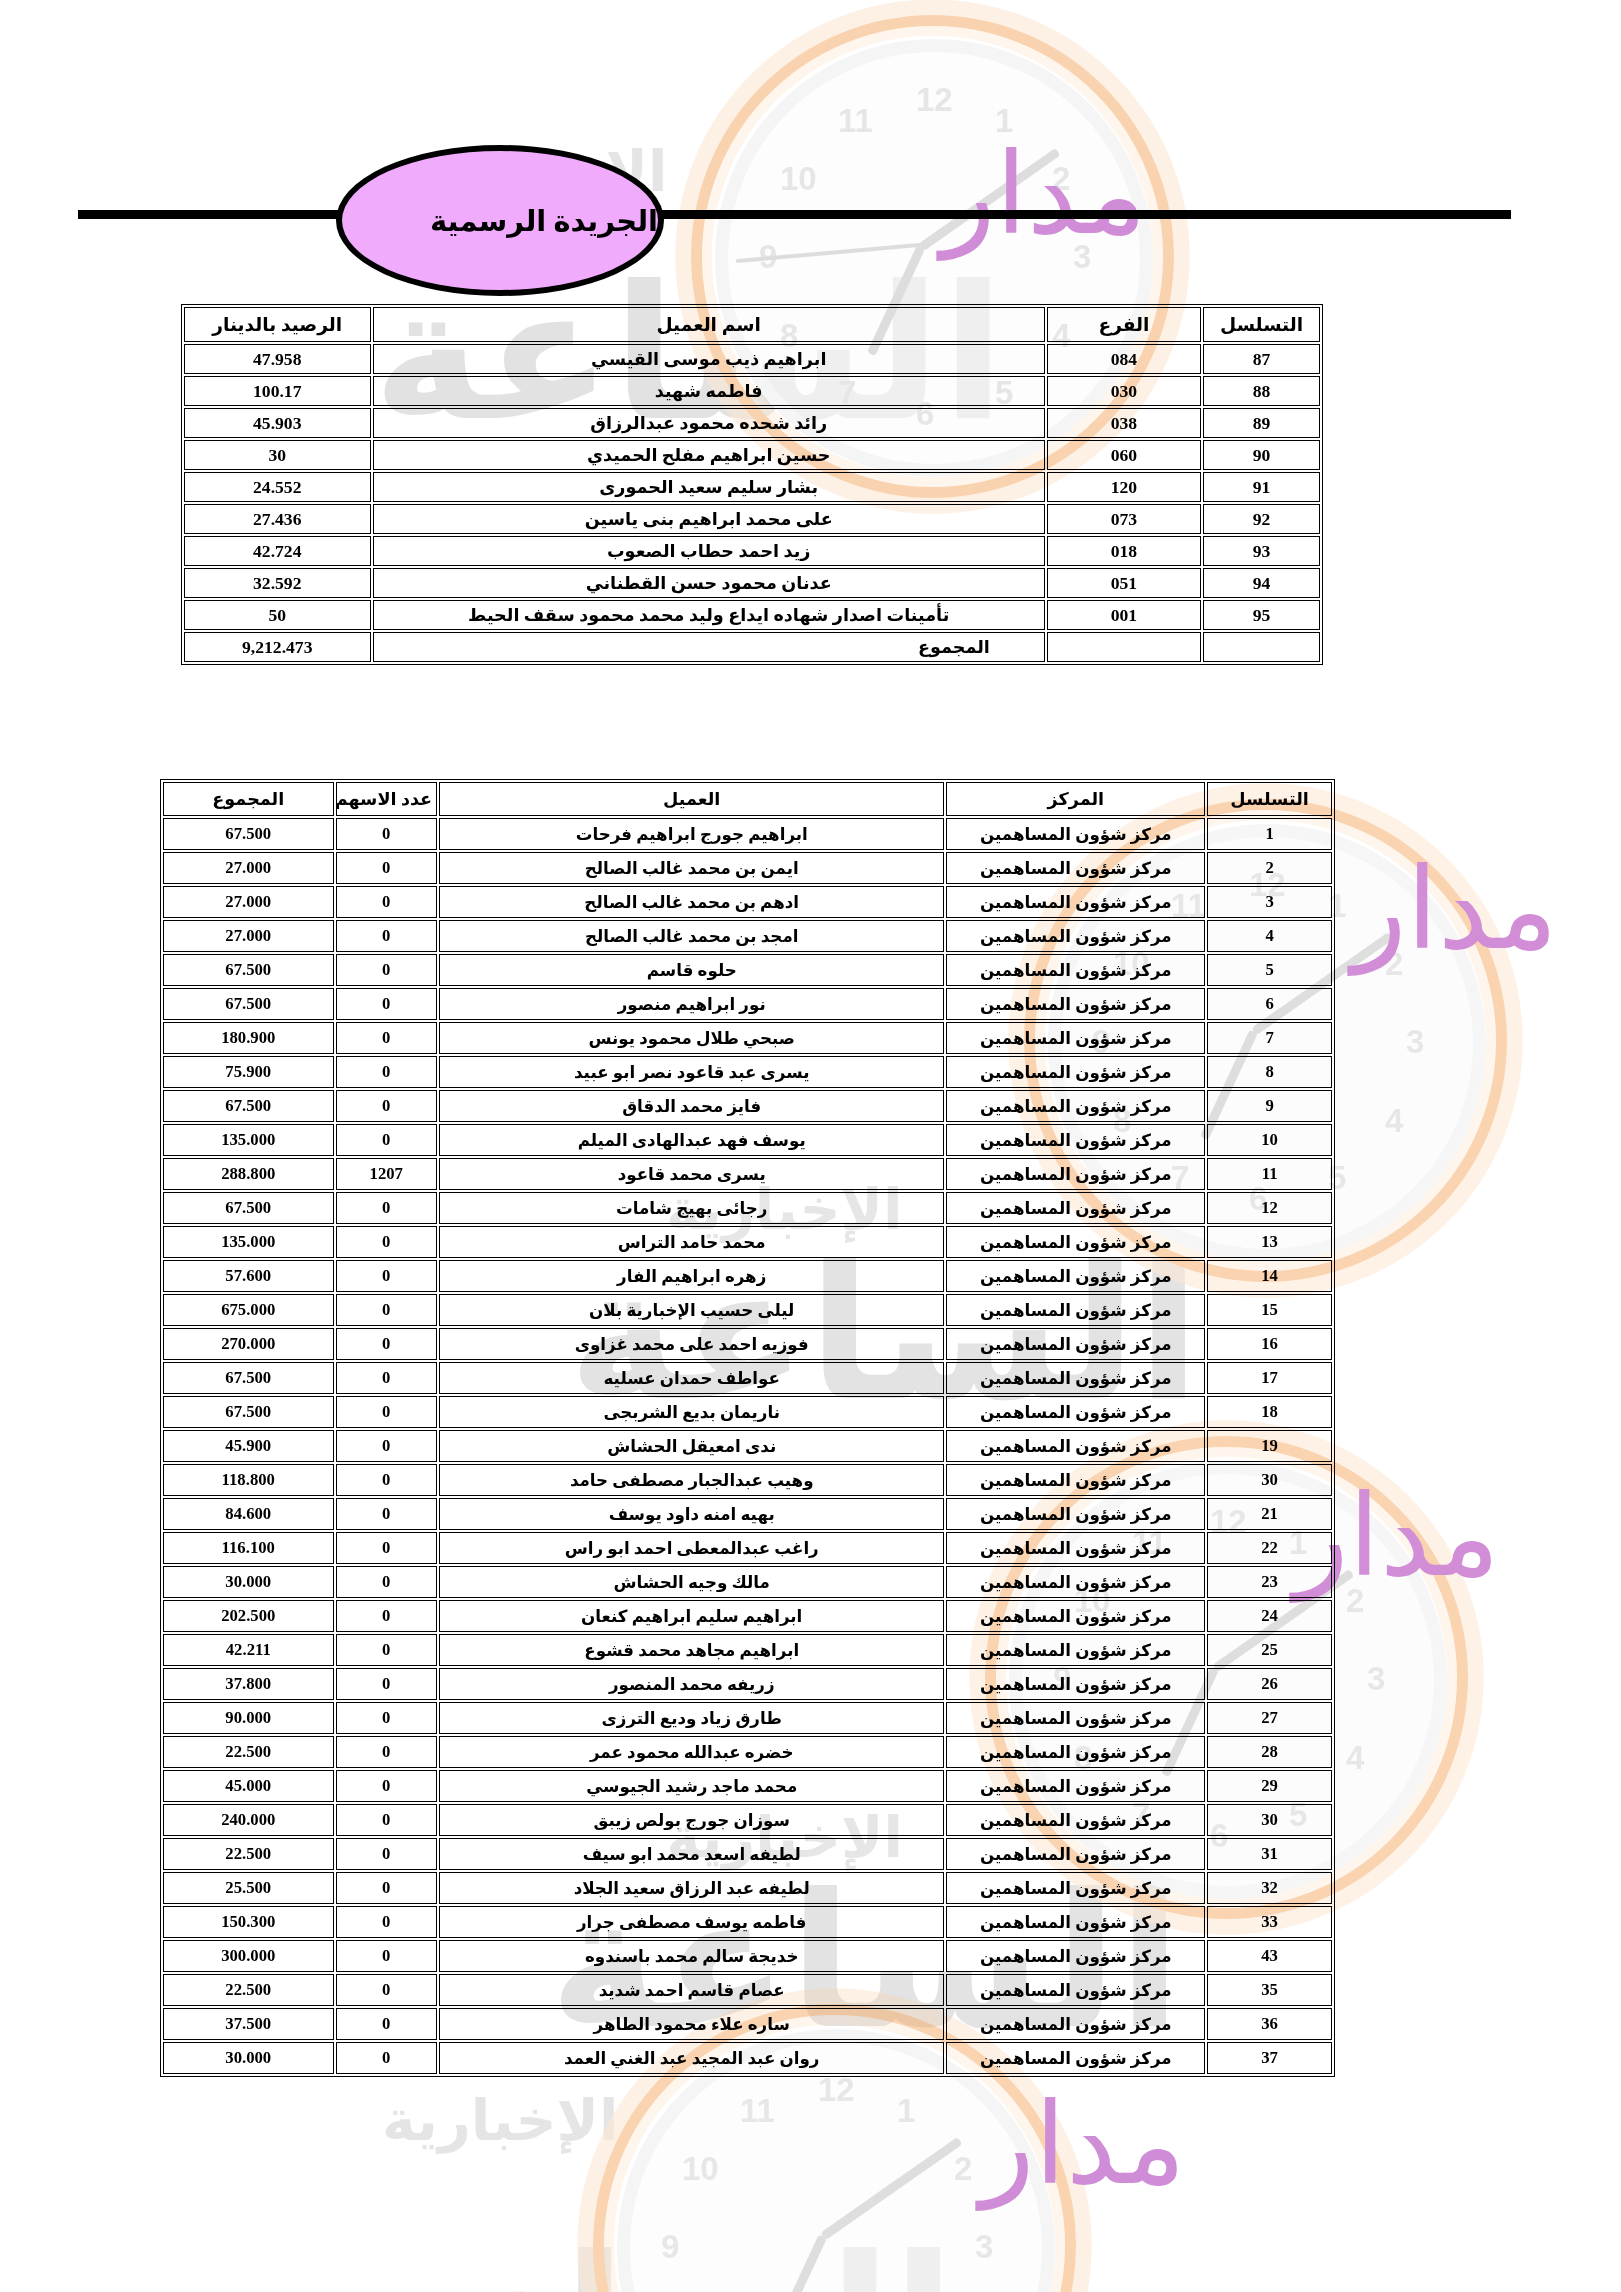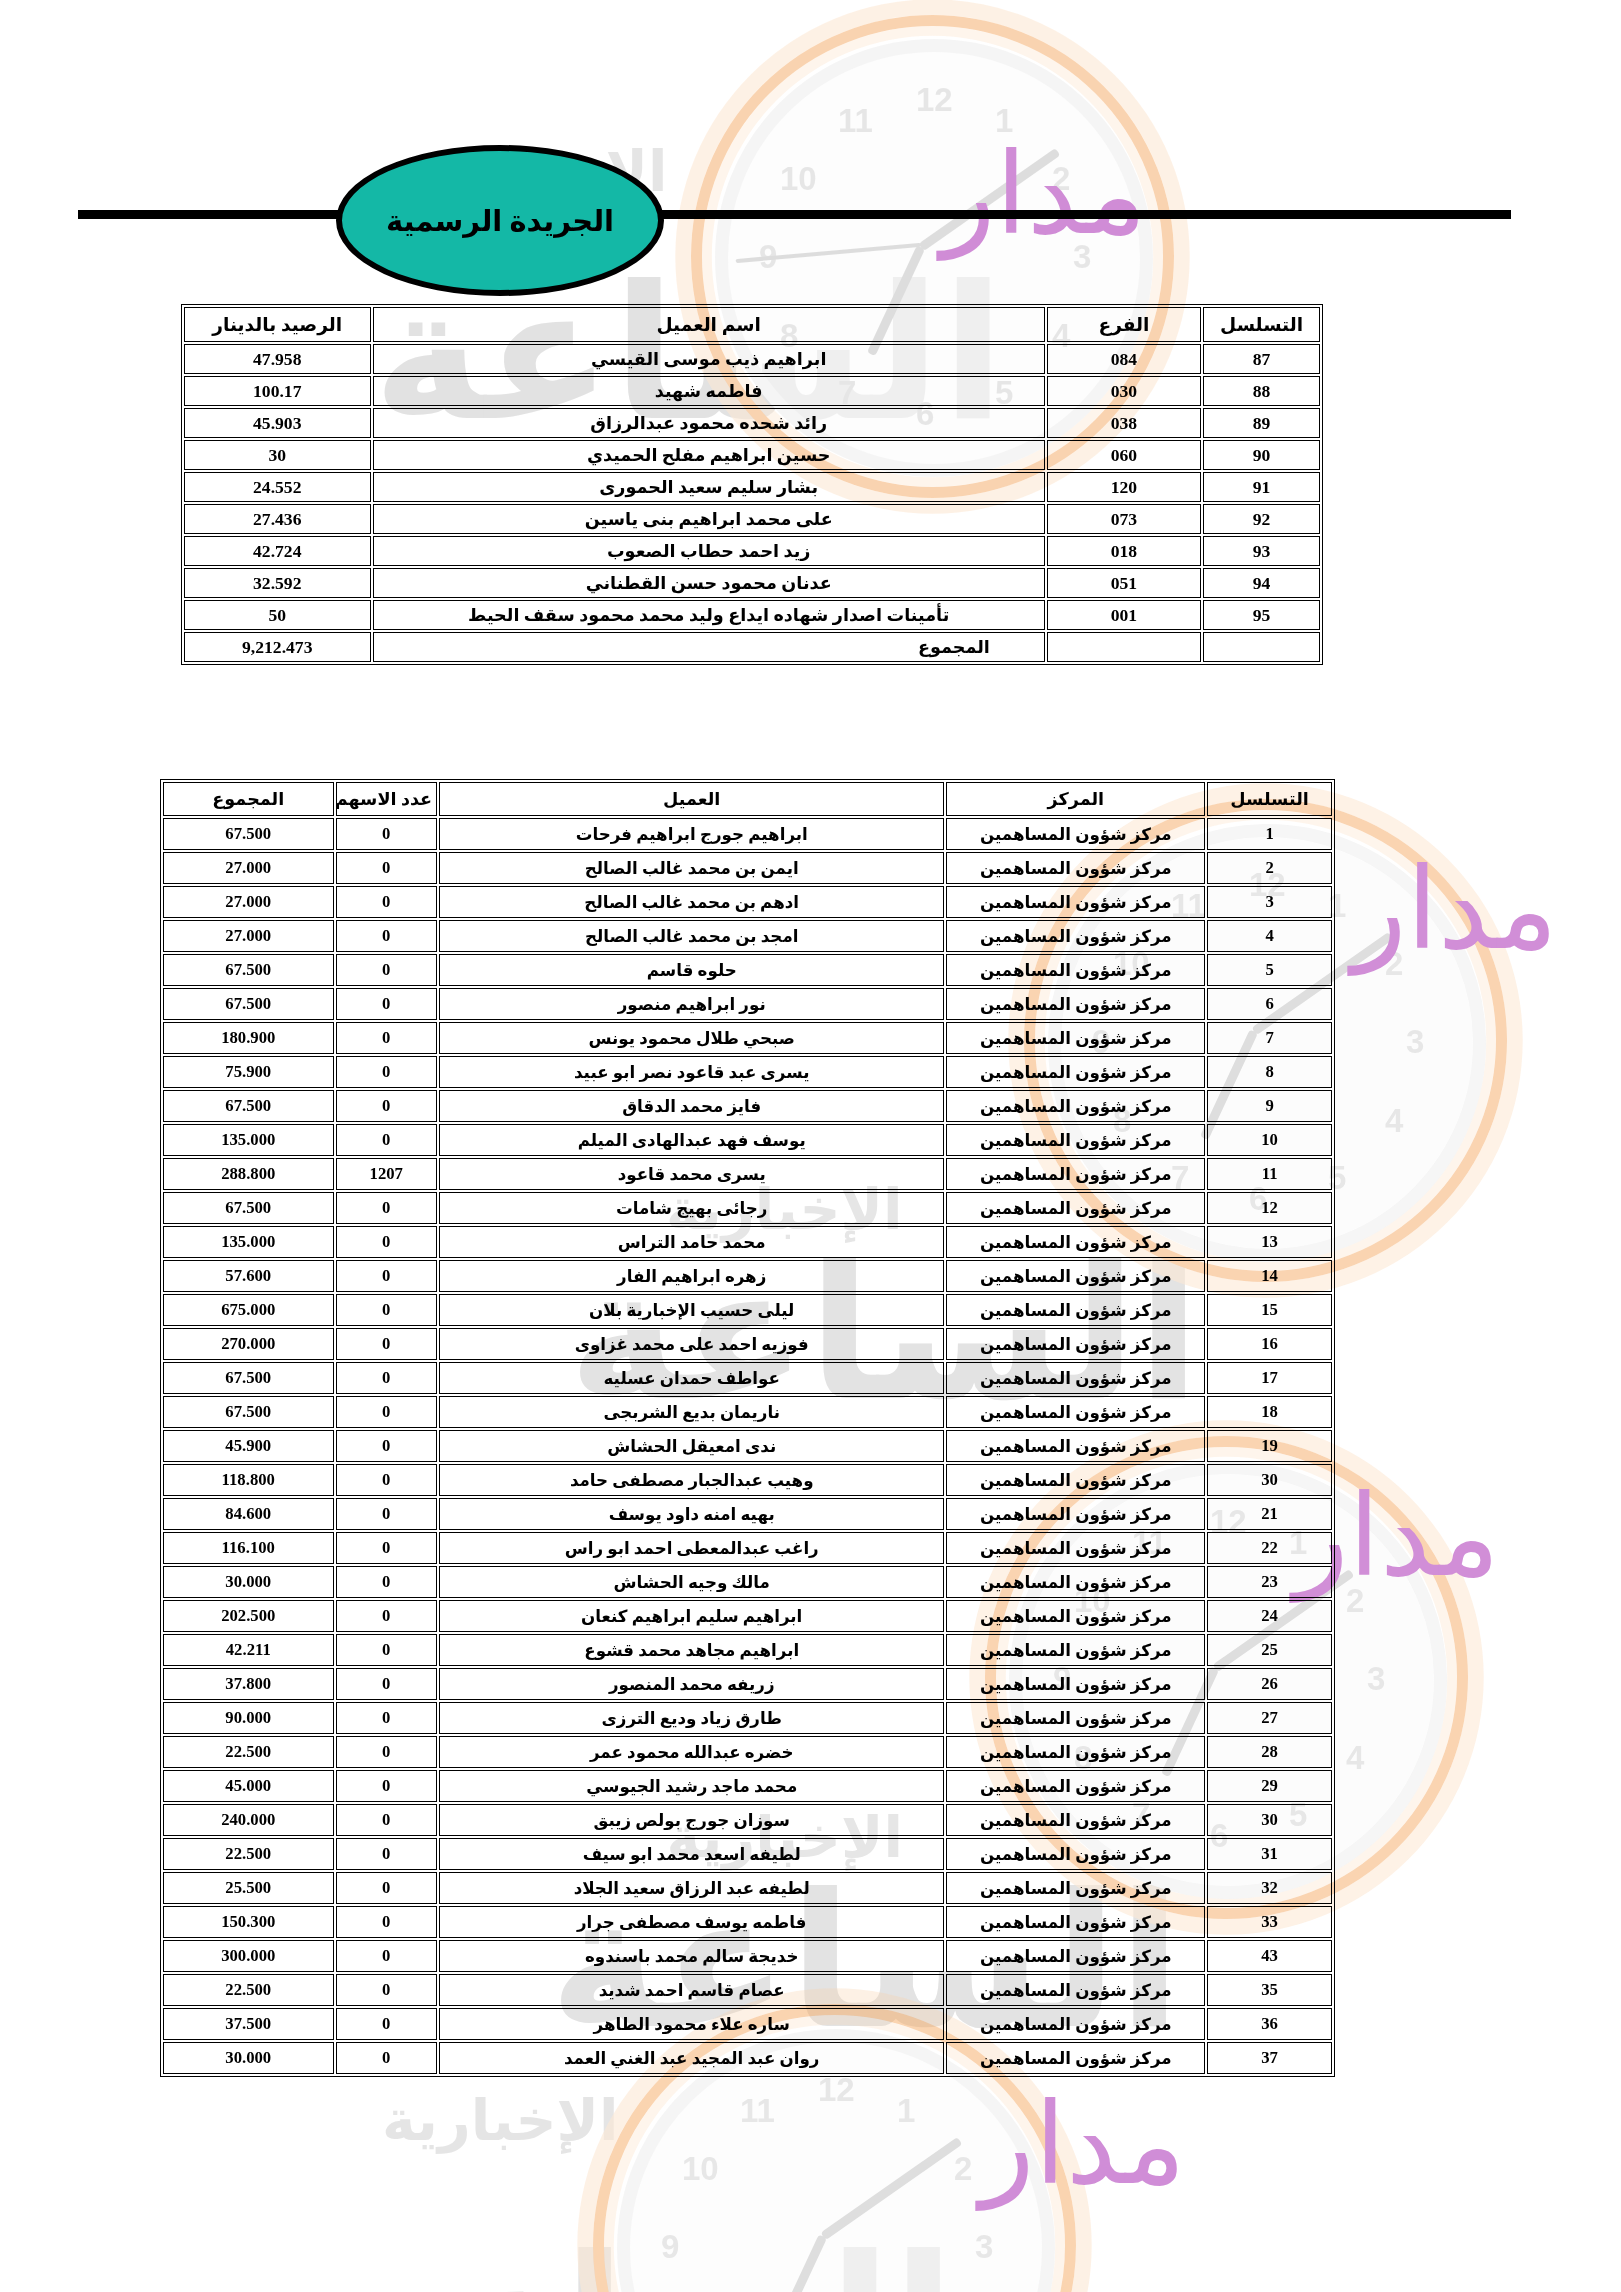--- a/index.html
+++ b/index.html
@@ -24,22 +24,22 @@
     font-family:"DejaVu Sans",sans-serif;}
   .wm-akhb{position:absolute;left:39px;top:118px;font-size:57px;font-weight:bold;color:#cccccc;
     font-family:"DejaVu Sans",sans-serif;}
   .wm-saa{position:absolute;left:-19.6px;top:225px;font-size:186px;font-weight:bold;color:#c6c6c6;
     font-family:"DejaVu Sans",sans-serif;}
   
   .page-number{position:absolute;left:1215px;top:102px;width:206px;height:88px;z-index:2;
     font-size:55px;font-weight:bold;text-align:center;font-family:"DejaVu Sans",sans-serif;}
   .top-rule{position:absolute;left:78px;top:210px;width:1433px;height:8.8px;background:#000;z-index:1;}
   .banner-ellipse{position:absolute;left:336px;top:145px;width:316px;height:139px;z-index:2;
-    background:#14b8a6;border:6.9px solid #000;border-radius:50%;
-    display:flex;align-items:center;justify-content:center;}
+    background:#f0abfc;border:6.9px solid #000;border-radius:50%;
+    display:flex;align-items:center;justify-content:flex-end;}
   .banner-ellipse span{font-size:29px;font-weight:bold;}
   
   table.gz{position:absolute;z-index:1;border-collapse:separate;border-spacing:2px;
     table-layout:fixed;background:transparent;border:1px solid #000;}
   table.gz td,table.gz th{border:1px solid #000;background:transparent;
     text-align:center;vertical-align:middle;font-weight:bold;padding:0 3.9px;
     overflow:hidden;white-space:nowrap;}
   #table1{left:181px;top:304px;width:1142px;}
   #table1 th{height:33px;font-size:18.6px;}
   #table1 td{height:28px;font-size:17.6px;}

